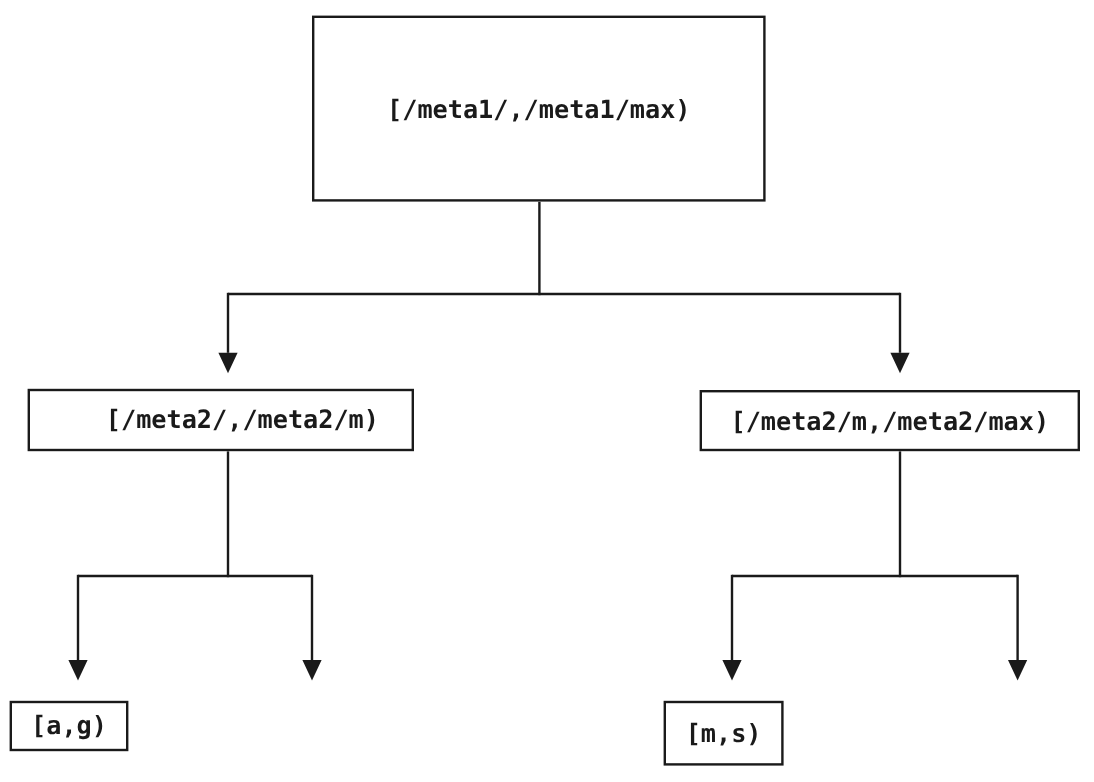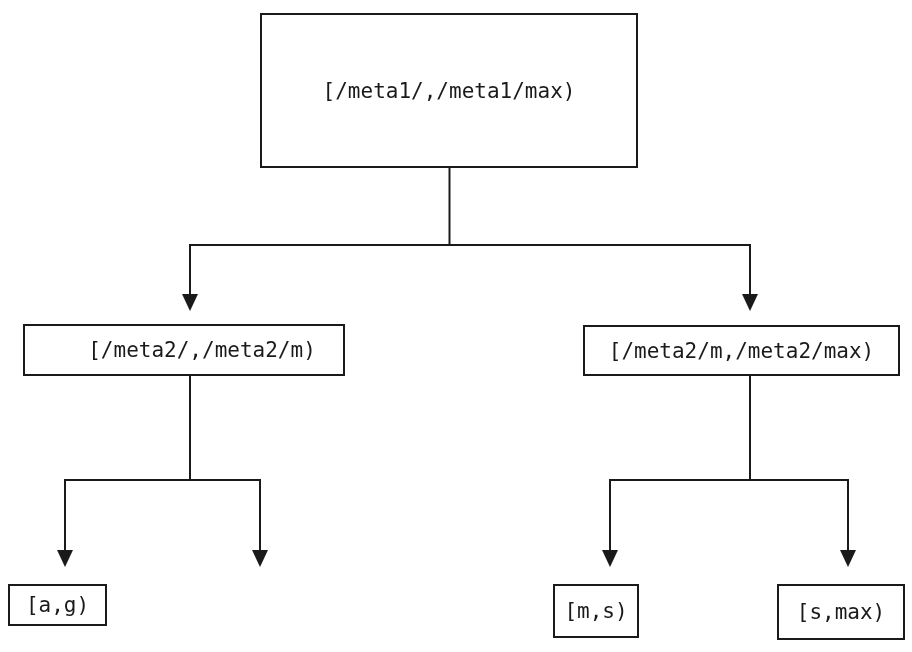--- a/index.html
+++ b/index.html
@@ -40,21 +40,21 @@
     box-sizing: border-box;
     border: 2px solid var(--line);
     background: var(--bg);
     display: flex;
     align-items: center;
     justify-content: center;
   }
   .node-label {
     font-family: "DejaVu Sans Mono", monospace;
     font-size: 21px;
-    font-weight: normal;
+    font-weight: bold;
     color: var(--line);
     white-space: nowrap;
   }
 </style>
 </head>
 <body>
 
 <div class="canvas">
 
   <svg class="edges-layer" width="912" height="652" viewBox="0 0 912 652" xmlns="http://www.w3.org/2000/svg">
@@ -115,21 +115,18 @@
 
   <div class="node" style="left:583px; top:325px; width:317px; height:51px;">
     <span class="node-label">[/meta2/m,/meta2/max)</span>
   </div>
 
   <div class="node" style="left:8px; top:584px; width:99px; height:42px;">
     <span class="node-label">[a,g)</span>
   </div>
 
 
-  <div class="node" style="left:553px; top:584px; width:86px; height:54px;">
+  <div class="node" style="left:553px; top:584px; width:100px; height:54px;">
     <span class="node-label">[m,s)</span>
   </div>
 
-  <div class="node" style="left:777px; top:584px; width:128px; height:56px;">
-    <span class="node-label">[s,max)</span>
-  </div>
 
 </div>
 
 </body></html>

